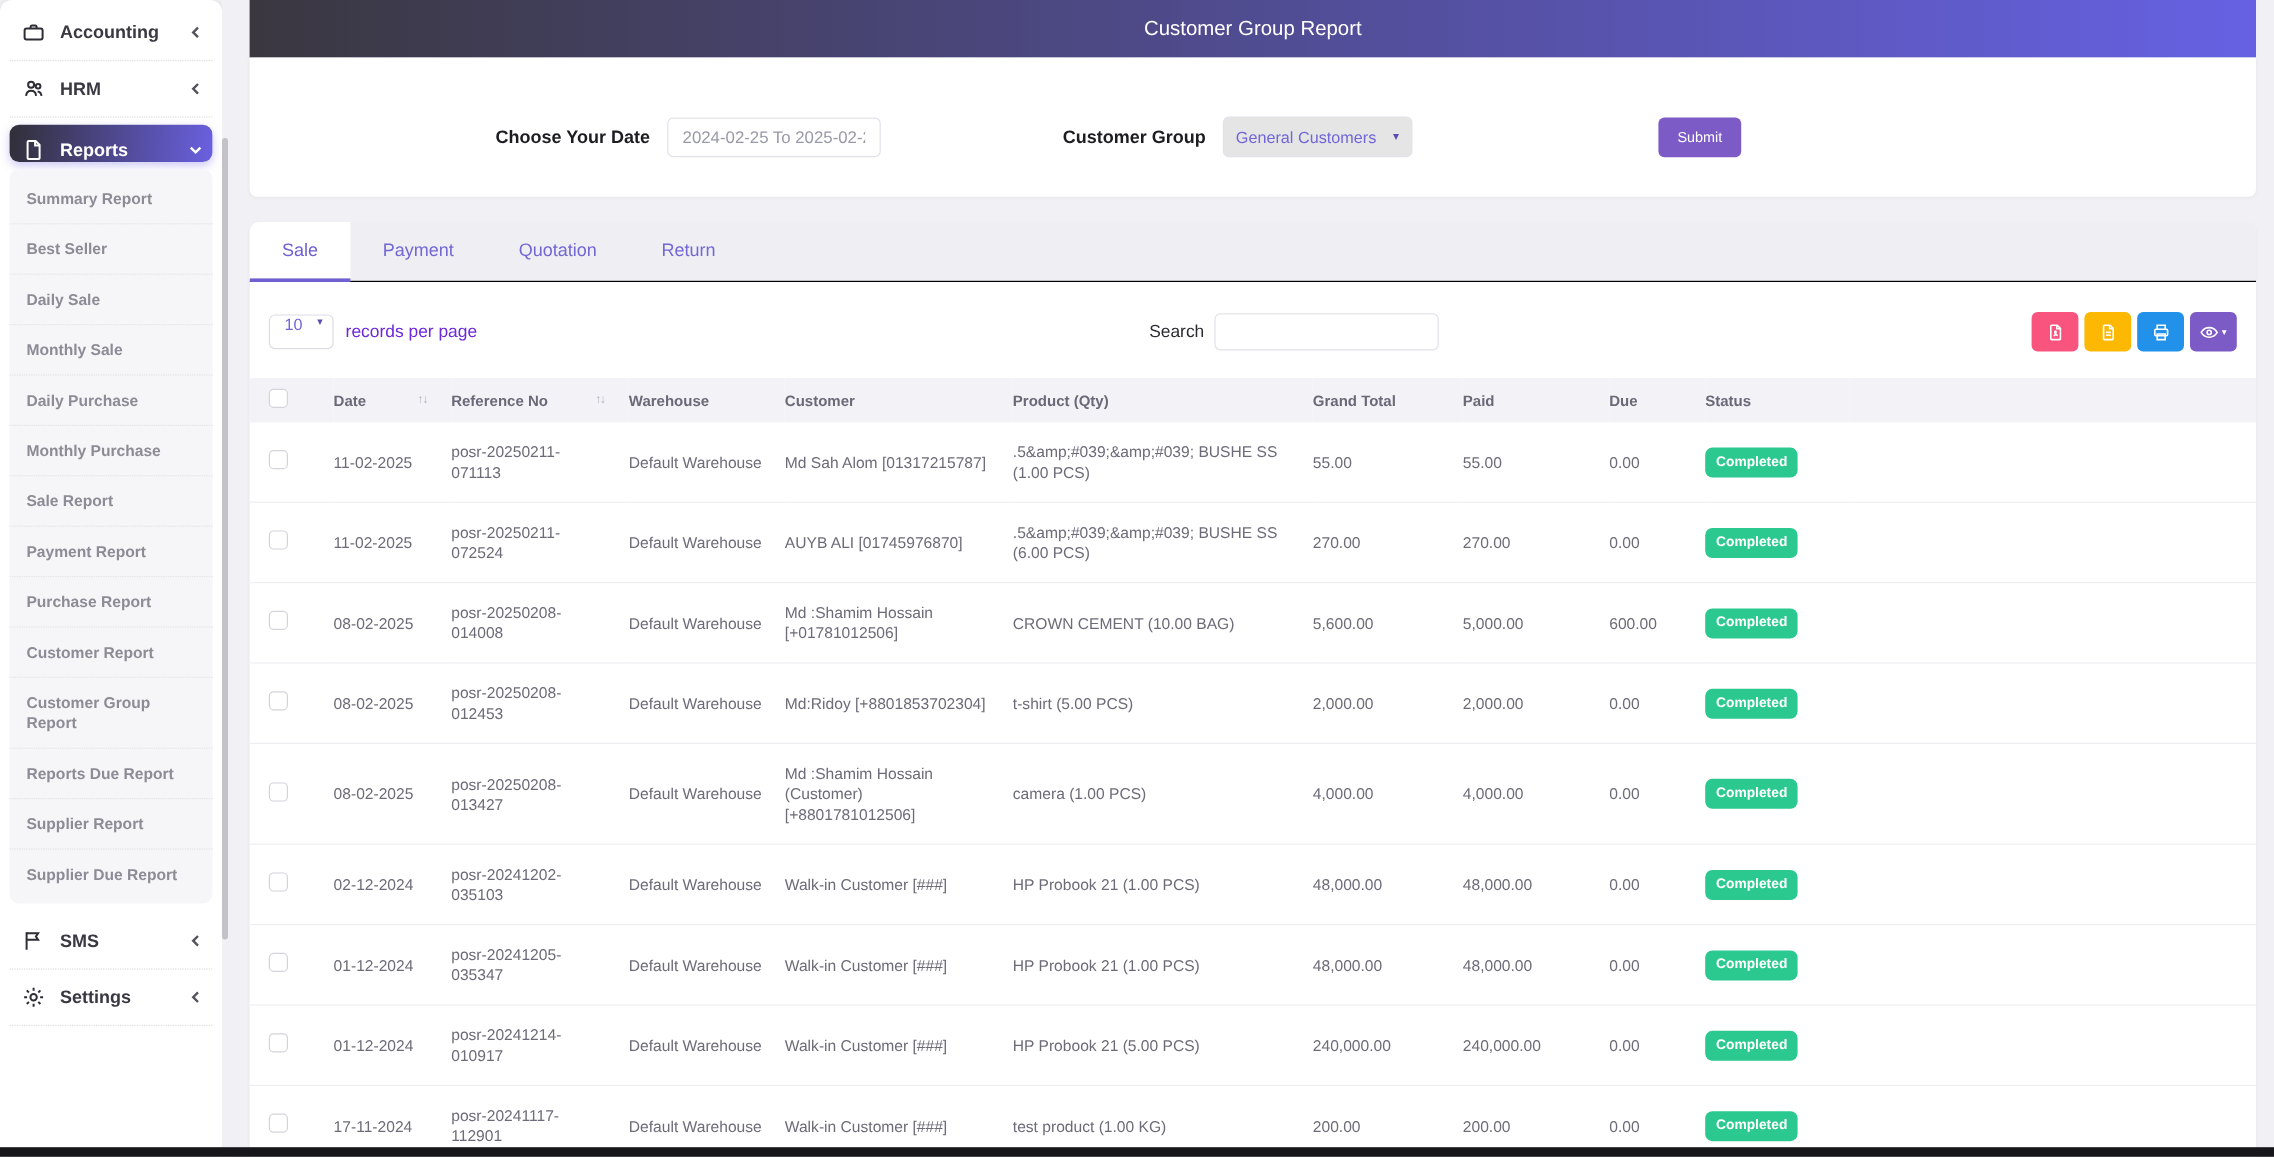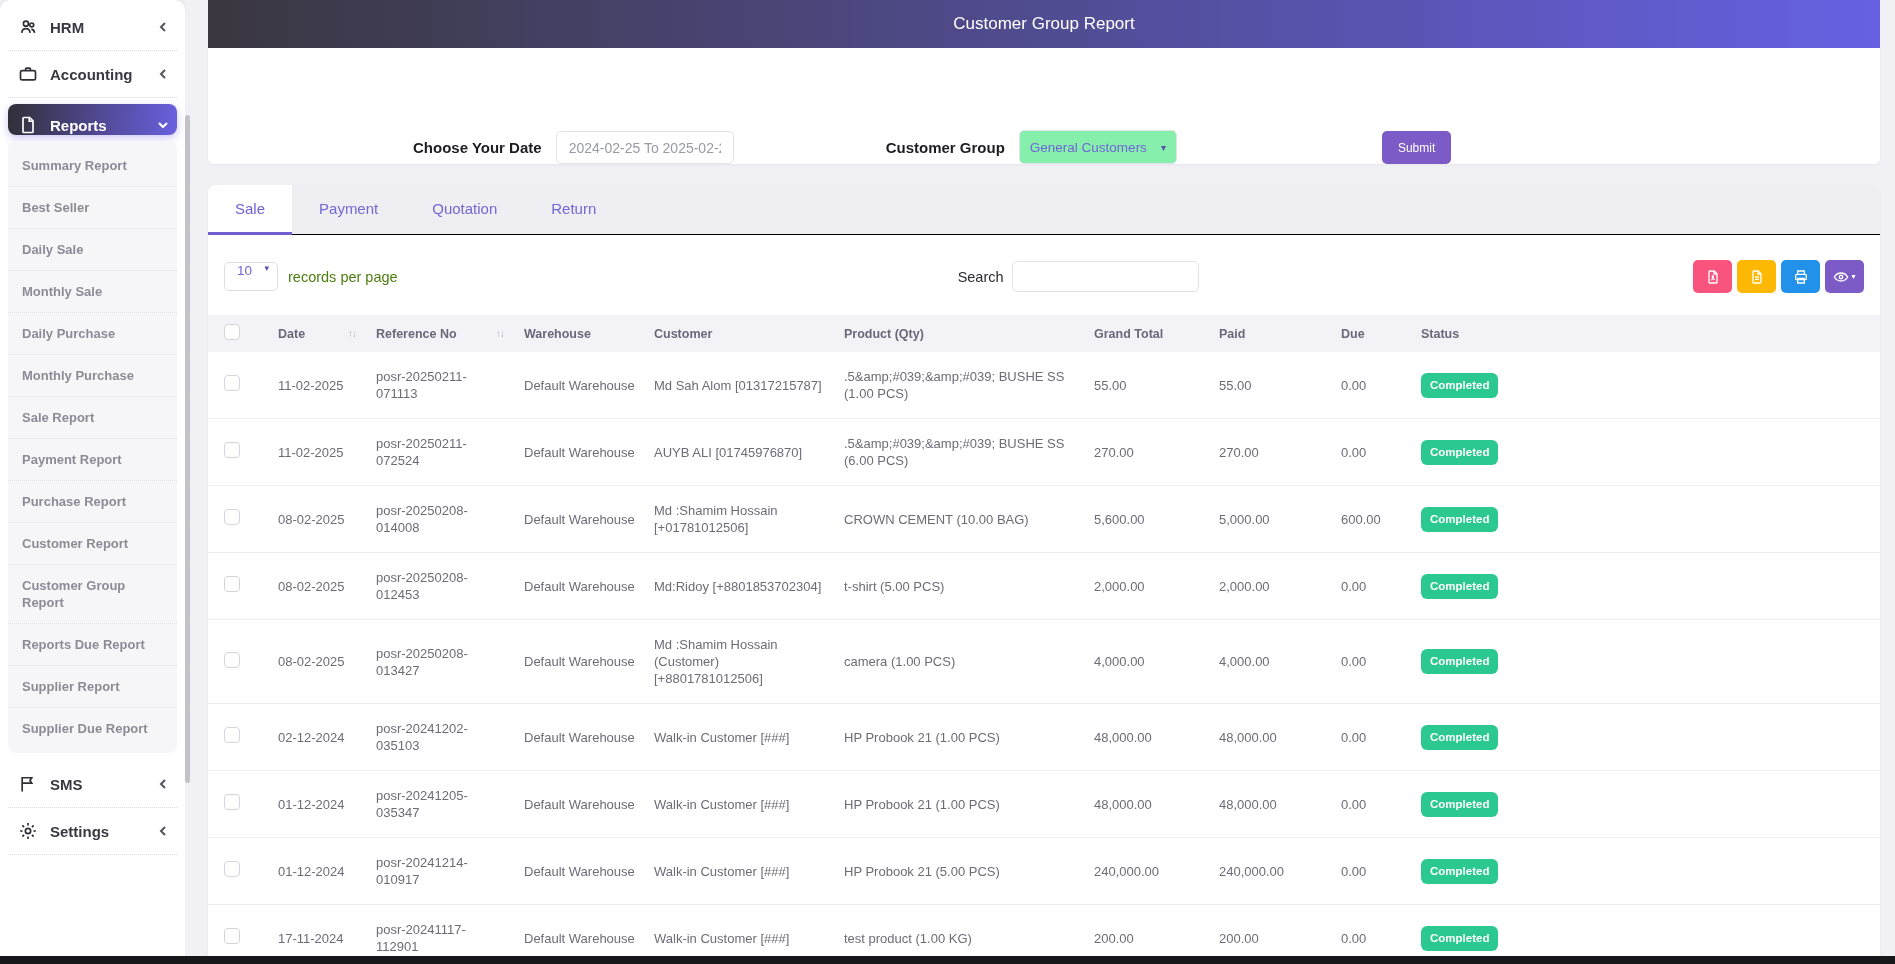--- a/index.html
+++ b/index.html
@@ -17,42 +17,42 @@
   .submenu-item { padding:12px 10px 12px 14px; font-size:13px; font-weight:bold; color:#8d8b96; cursor:pointer; border-bottom:1px dotted #e2e2e8; line-height:17px; }
   .submenu-item:last-child { border-bottom:none; }
 
   .side-scrollbar { width:6px; flex:none; position:relative; background:#f1f1f5; }
   .side-scrollbar .thumb { position:absolute; left:0; top:115px; width:5px; height:668px; background:#c2c2c8; border-radius:3px; }
 
   
   .main { flex:1; padding:0 15px 0 17px; overflow:hidden; }
 
   .title-bar { height:48px; background:linear-gradient(90deg,#3a3740 0%,#6661e2 100%); display:flex; align-items:center; justify-content:center; color:#fff; font-size:17px; }
-  .filter-card { background:#fff; border-radius:0 0 6px 6px; height:116px; display:flex; align-items:flex-end; padding-top:16px; box-shadow:0 1px 3px rgba(0,0,0,.05); }
+  .filter-card { background:#fff; border-radius:0 0 6px 6px; height:116px; display:flex; align-items:center; padding-top:16px; box-shadow:0 1px 3px rgba(0,0,0,.05); }
   .f-group { display:flex; align-items:center; gap:14px; }
   .f-label { font-size:15px; font-weight:bold; color:#1d1c21; white-space:nowrap; }
   .date-input { width:178px; height:33px; border:1px solid #e2e2ec; border-radius:5px; background:#fff; color:#999aa6; font-size:14px; padding:0 12px; font-family:"Liberation Sans", sans-serif; }
   .g1 { margin-left:205px; }
   .g2 { margin-left:152px; }
-  .select-box { min-width:145px; height:33px; border:1px solid #e2e2ec; border-radius:5px; background:#86efac; display:flex; align-items:center; padding:16px 10px; gap:14px; cursor:pointer; }
+  .select-box { min-width:145px; height:33px; border:1px solid #e2e2ec; border-radius:5px; background:#e5e5e5; display:flex; align-items:center; padding:16px 10px; gap:14px; cursor:pointer; }
   .select-box .sel-text { color:#7166d8; font-size:13.5px; }
   .select-box .caret { color:#5a4fb0; font-size:10px; }
   .submit-btn { margin-left:205px; background:#7d5bc6; color:#fff; border:none; border-radius:5px; height:33px; padding:0 16px; font-size:12px; cursor:pointer; font-family:"Liberation Sans", sans-serif; }
 
   .report-card { margin-top:21px; background:#fff; border-radius:8px; box-shadow:0 1px 3px rgba(0,0,0,.05); overflow:hidden; }
   .tab-strip { background:#efeef3; height:50px; display:flex; border-bottom:1px solid #000000; }
   .tab { padding:0 27px; line-height:48px; font-size:15px; color:#7268d4; cursor:pointer; position:relative; }
   .tab.active { background:#fff; color:#6f61d2; }
   .tab.active::after { content:""; position:absolute; left:0; right:0; bottom:-1px; height:3px; background:#6f5fd0; }
 
   .controls { display:flex; align-items:center; padding:25px 16px 22px 16px; }
   .pp-select { width:54px; height:29px; border:1px solid #dddde6; border-radius:5px; display:flex; align-items:flex-start; justify-content:space-between; padding:0 8px 0 12px; cursor:pointer; }
   .pp-select .sel-text { color:#7166d8; font-size:13.5px; }
   .pp-select .caret { color:#5a4fb0; font-size:9px; }
-  .pp-label { margin-left:10px; font-size:14.5px; color:#4d7c0f; }
+  .pp-label { margin-left:10px; font-size:14.5px; color:#6d28d9; }
   .search-group { margin-left:560px; display:flex; align-items:center; gap:8px; }
   .search-label { font-size:14.5px; color:#2c2b31; }
   .search-input { width:187px; height:31px; border:1px solid #e2e2ec; border-radius:5px; padding:0 10px; font-size:13.5px; font-family:"Liberation Sans", sans-serif; color:#444; }
   .export-group { margin-left:auto; display:flex; gap:5px; }
   .exp-btn { width:39px; height:33px; border:none; border-radius:5px; color:#fff; display:flex; align-items:center; justify-content:center; cursor:pointer; gap:2px; }
   .exp-btn svg { width:16px; height:16px; }
   .exp-pdf { background:#f8547e; }
   .exp-file { background:#fcb802; }
   .exp-print { background:#2191e9; }
   .exp-eye { background:#7d5bc6; }
@@ -73,41 +73,41 @@
 </style>
 </head>
 <body>
 
 <div class="app">
 
   <div class="sidebar">
     <div class="nav-item">
       <span class="ic">
         <svg viewBox="0 0 24 24" fill="none" stroke="currentColor" stroke-width="2">
+            <rect x="3" y="8" width="18" height="11" rx="2"></rect>
+            <path d="M9 8V6.5A1.5 1.5 0 0 1 10.5 5h3A1.5 1.5 0 0 1 15 6.5V8"></path>
+          </svg>
+      </span>
+      <span>Accounting</span>
+      <span class="chev">
+          <svg viewBox="0 0 12 12" fill="none" stroke="currentColor" stroke-width="2">
+            <polyline points="8,2 4,6 8,10"></polyline>
+          </svg>
+        </span>
+    </div>
+    <div class="nav-item">
+      <span class="ic">
+        <svg viewBox="0 0 24 24" fill="none" stroke="currentColor" stroke-width="2">
             <circle cx="9.5" cy="8" r="3"></circle>
             <path d="M4.5 19c.3-3 2.4-5 5-5s4.7 2 5 5"></path>
             <circle cx="16.5" cy="9.5" r="2.3"></circle>
             <path d="M16 14.6c2.2.3 3.6 2 3.9 4.4"></path>
           </svg>
       </span>
       <span>HRM</span>
-      <span class="chev">
-          <svg viewBox="0 0 12 12" fill="none" stroke="currentColor" stroke-width="2">
-            <polyline points="8,2 4,6 8,10"></polyline>
-          </svg>
-        </span>
-    </div>
-    <div class="nav-item">
-      <span class="ic">
-        <svg viewBox="0 0 24 24" fill="none" stroke="currentColor" stroke-width="2">
-            <rect x="3" y="8" width="18" height="11" rx="2"></rect>
-            <path d="M9 8V6.5A1.5 1.5 0 0 1 10.5 5h3A1.5 1.5 0 0 1 15 6.5V8"></path>
-          </svg>
-      </span>
-      <span>Accounting</span>
       <span class="chev">
           <svg viewBox="0 0 12 12" fill="none" stroke="currentColor" stroke-width="2">
             <polyline points="8,2 4,6 8,10"></polyline>
           </svg>
         </span>
     </div>
     <div class="nav-item active">
       <span class="ic">
         <svg viewBox="0 0 24 24" fill="none" stroke="currentColor" stroke-width="2">
             <path d="M7 3h7l4 4v13a1 1 0 0 1-1 1H7a1 1 0 0 1-1-1V4a1 1 0 0 1 1-1z"></path>

